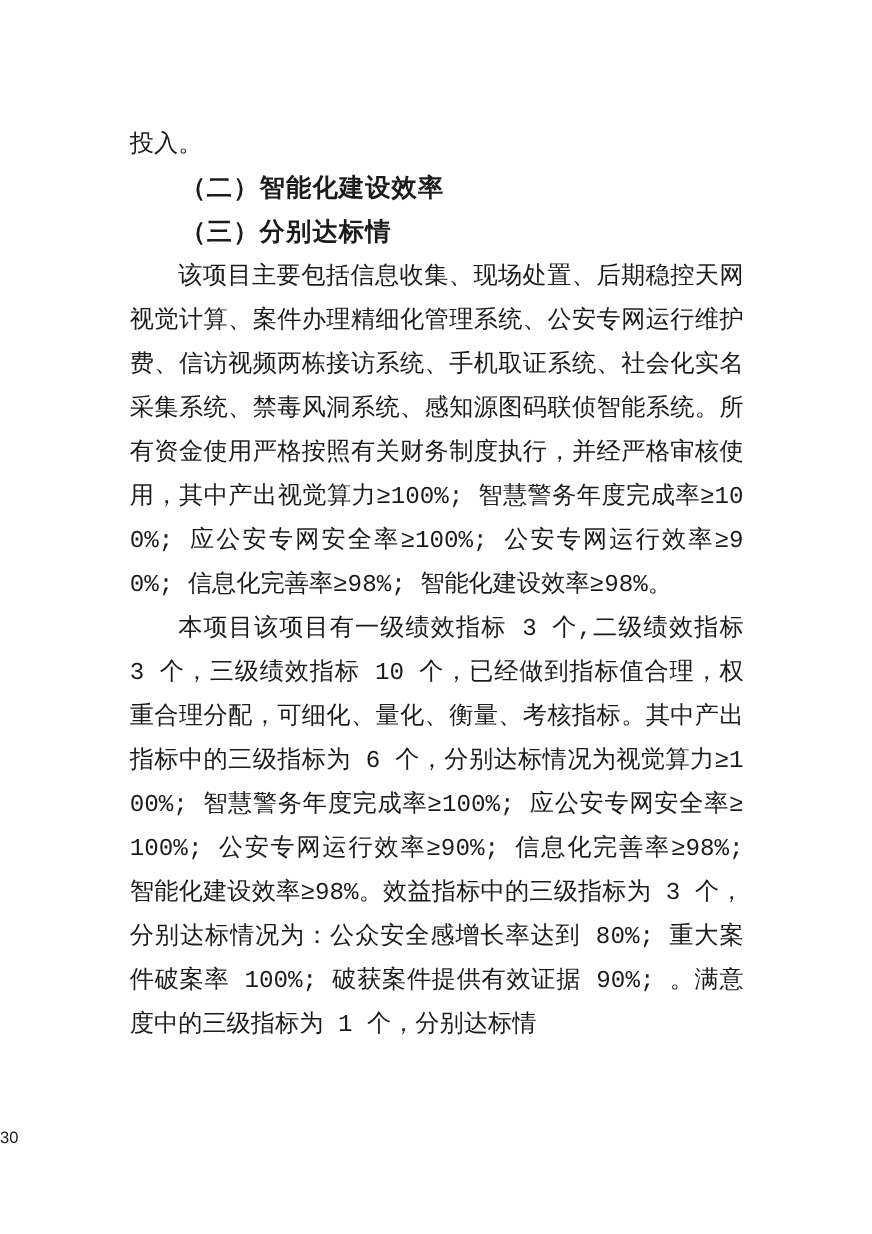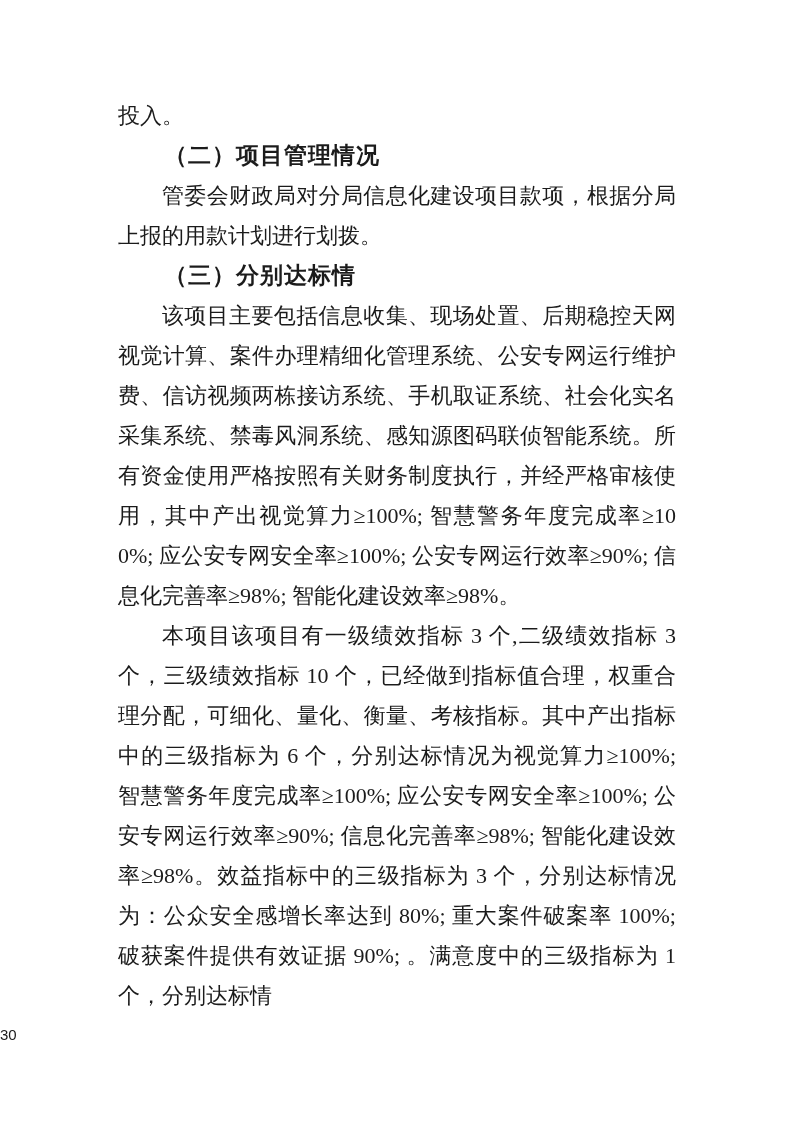--- a/index.html
+++ b/index.html
@@ -16,22 +16,23 @@
     color: #1b1b1b;
   }
   .page {
     position: absolute;
     inset: 0;
     background: #ffffff;
   }
   .content {
     position: absolute;
     left: 118px;
-    top: 96px;
+    top: 112px;
     width: 558px;
+    font-family: Liberation Mono, monospace;
   }
   .body-text {
     margin: 0;
     font-size: 22px;
     line-height: 40px;
     text-align: justify;
     text-justify: inter-ideograph;
     text-indent: 2em;
     word-break: break-all;
   }
@@ -56,20 +57,19 @@
     font-family: "Liberation Sans", sans-serif;
     color: #1b1b1b;
   }
 </style>
 </head>
 <body>
 
 <div class="page">
   <div class="content">
     <p class="body-text no-indent">投入。</p>
-    <h3 class="heading">（二）项目管理情况</h3>
-    <p class="body-text">管委会财政局对分局信息化建设项目款项，根据分局上报的用款计划进行划拨。</p>
+    <h3 class="heading">（二）智能化建设效率</h3>
     <h3 class="heading">（三）分别达标情</h3>
     <p class="body-text">该项目主要包括信息收集、现场处置、后期稳控天网视觉计算、案件办理精细化管理系统、公安专网运行维护费、信访视频两栋接访系统、手机取证系统、社会化实名采集系统、禁毒风洞系统、感知源图码联侦智能系统。所有资金使用严格按照有关财务制度执行，并经严格审核使用，其中产出视觉算力≥100%; 智慧警务年度完成率≥100%; 应公安专网安全率≥100%; 公安专网运行效率≥90%; 信息化完善率≥98%; 智能化建设效率≥98%。</p>
     <p class="body-text">本项目该项目有一级绩效指标 3 个,二级绩效指标 3 个，三级绩效指标 10 个，已经做到指标值合理，权重合理分配，可细化、量化、衡量、考核指标。其中产出指标中的三级指标为 6 个，分别达标情况为视觉算力≥100%; 智慧警务年度完成率≥100%; 应公安专网安全率≥100%; 公安专网运行效率≥90%; 信息化完善率≥98%; 智能化建设效率≥98%。效益指标中的三级指标为 3 个，分别达标情况为：公众安全感增长率达到 80%; 重大案件破案率 100%; 破获案件提供有效证据 90%; 。满意度中的三级指标为 1 个，分别达标情</p>
   </div>
   <div class="page-number">30</div>
 </div>
 
 </body></html>

